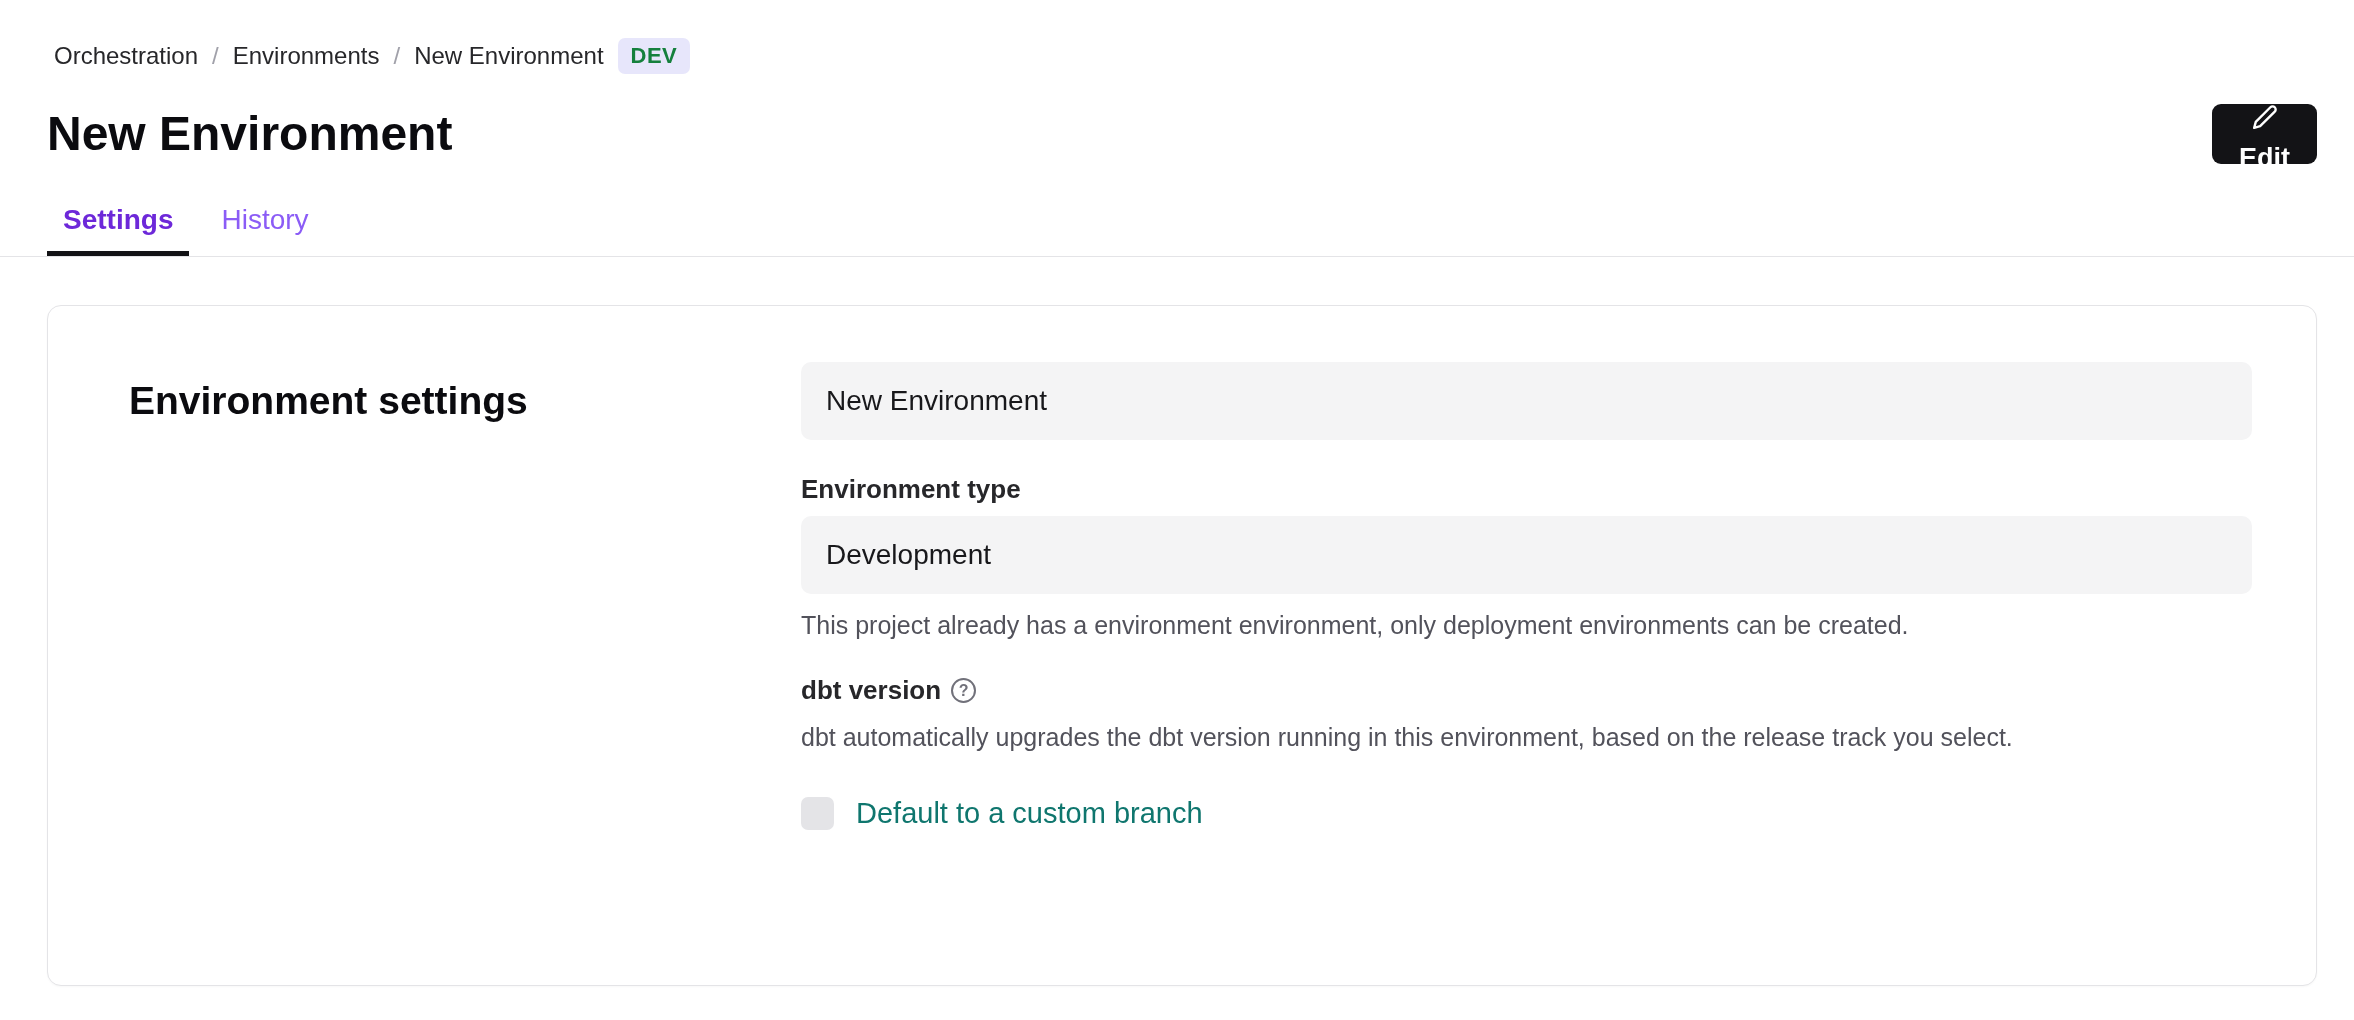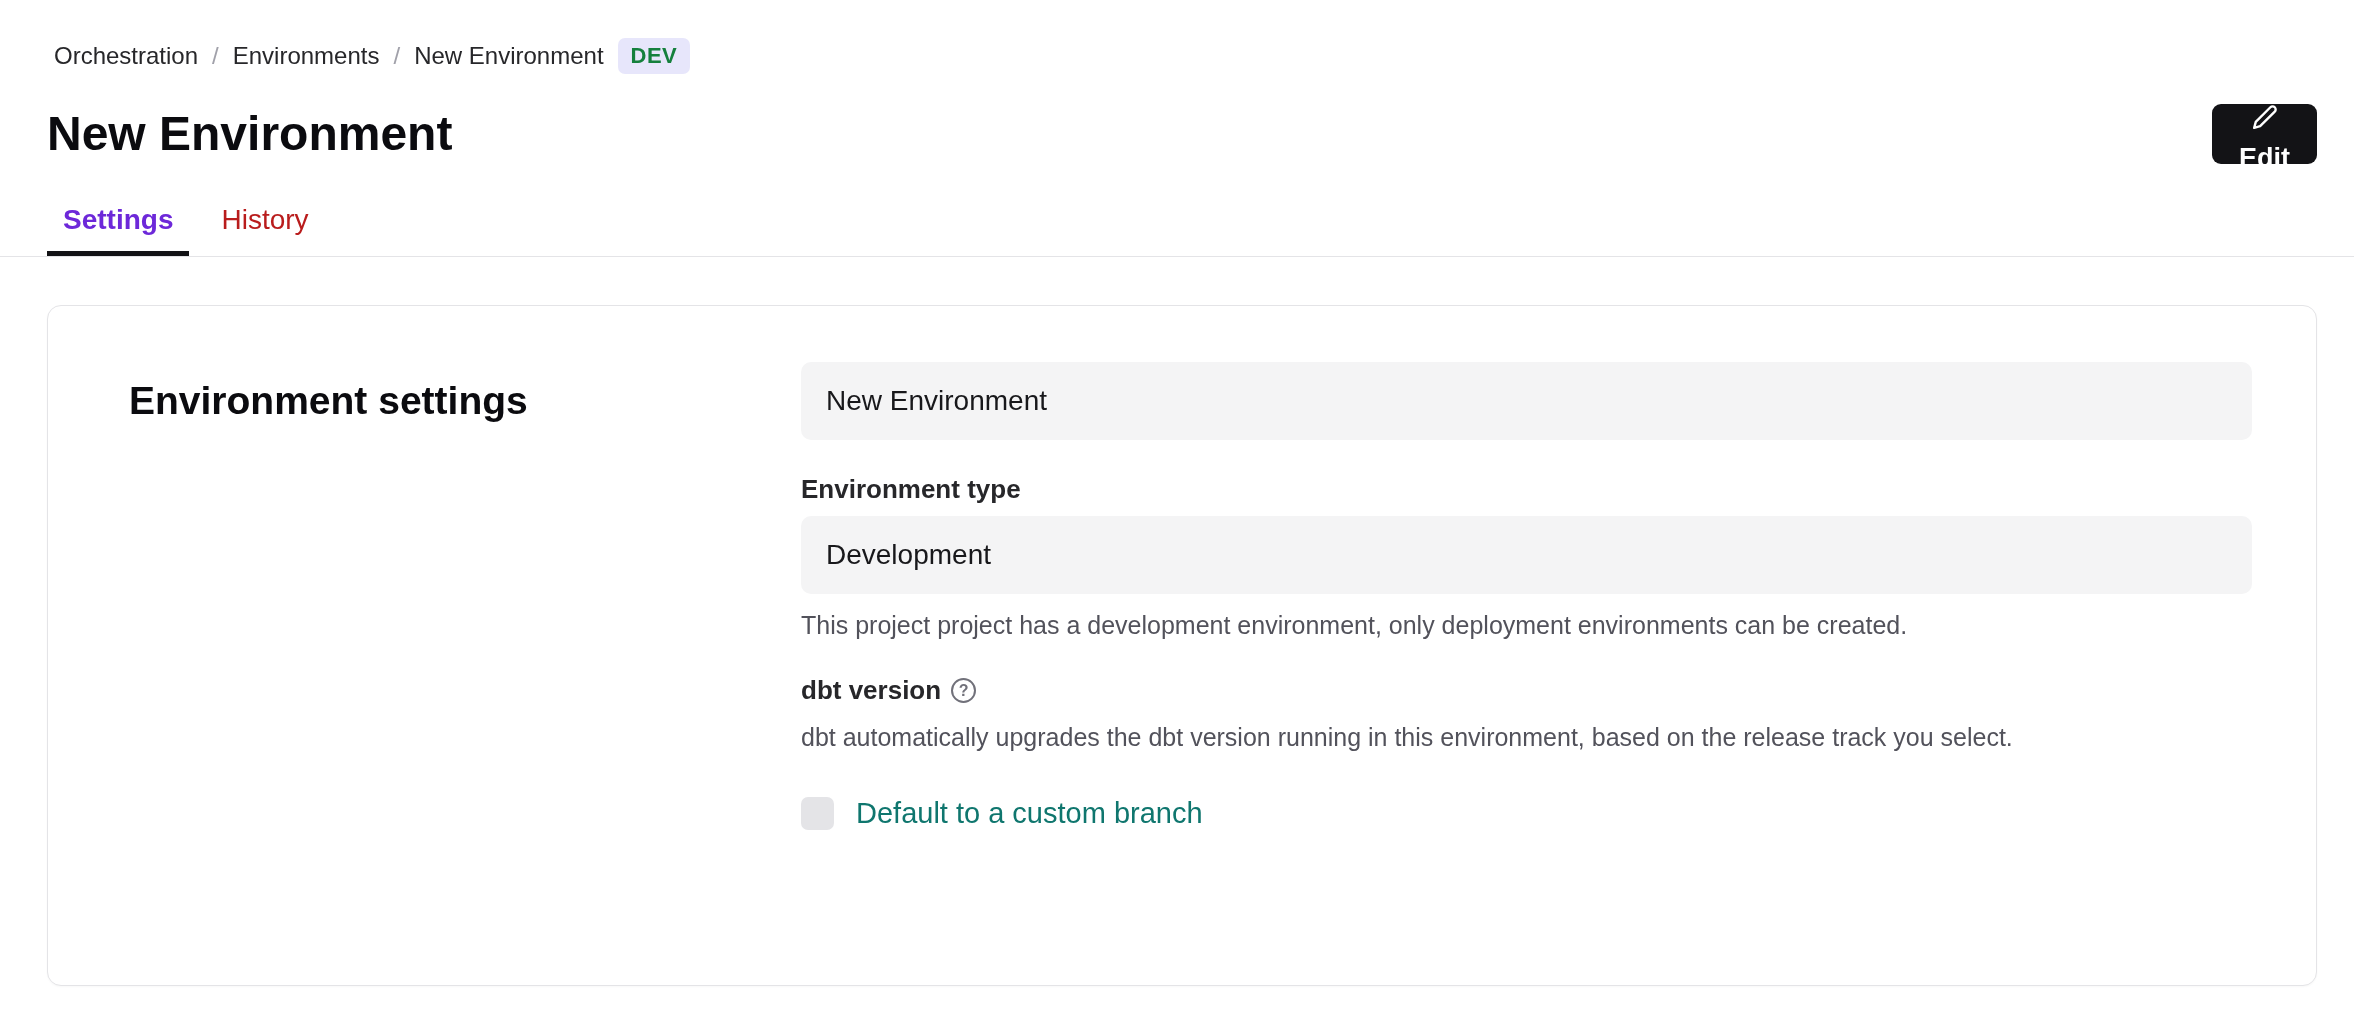--- a/index.html
+++ b/index.html
@@ -71,21 +71,21 @@
   .tabs {
     display: flex;
     gap: 16px;
     margin-top: 28px;
     padding-left: 47px;
     border-bottom: 1px solid #e4e4e7;
   }
   .tab {
     padding: 12px 16px 20px 16px;
     font-size: 28px;
-    color: #b91c1c;
+    color: #8b5cf6;
     cursor: pointer;
   }
   .tab.active {
     font-weight: 700;
     color: #6d28d9;
     box-shadow: inset 0 -5px 0 #131316;
   }
 
   
   .card {
@@ -209,21 +209,21 @@
 
     <div class="form">
 
       <div class="field">
         <input class="text-input" type="text" readonly="" value="New Environment" style="">
       </div>
 
       <div class="field">
         <div class="field-label">Environment type</div>
         <input class="text-input" type="text" readonly="" value="Development" style="">
-        <div class="helper">This project project has a development environment, only deployment environments can be created.</div>
+        <div class="helper">This project already has a environment environment, only deployment environments can be created.</div>
       </div>
 
       <div class="field">
         <div class="field-label">
           <span>dbt version</span>
           <span class="help-icon">?</span>
         </div>
         <div class="helper">dbt automatically upgrades the dbt version running in this environment, based on the release track you select.</div>
       </div>
 

